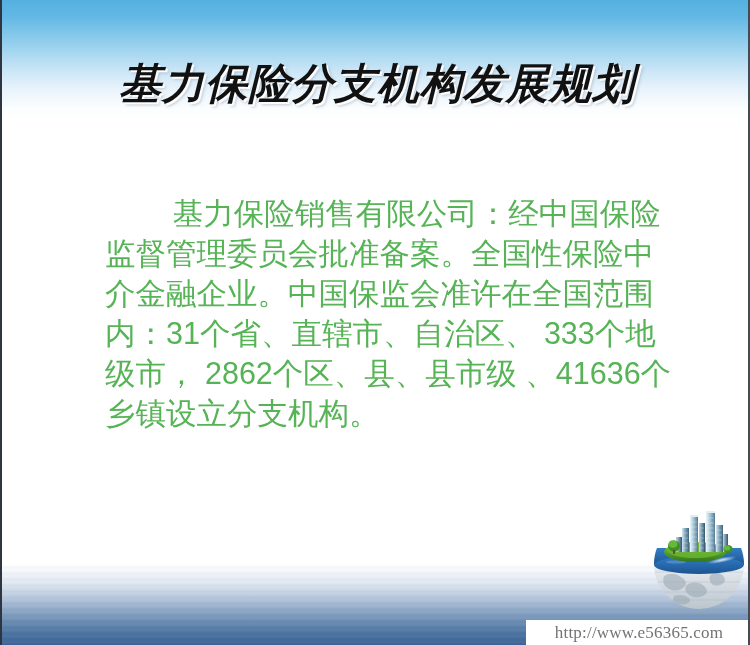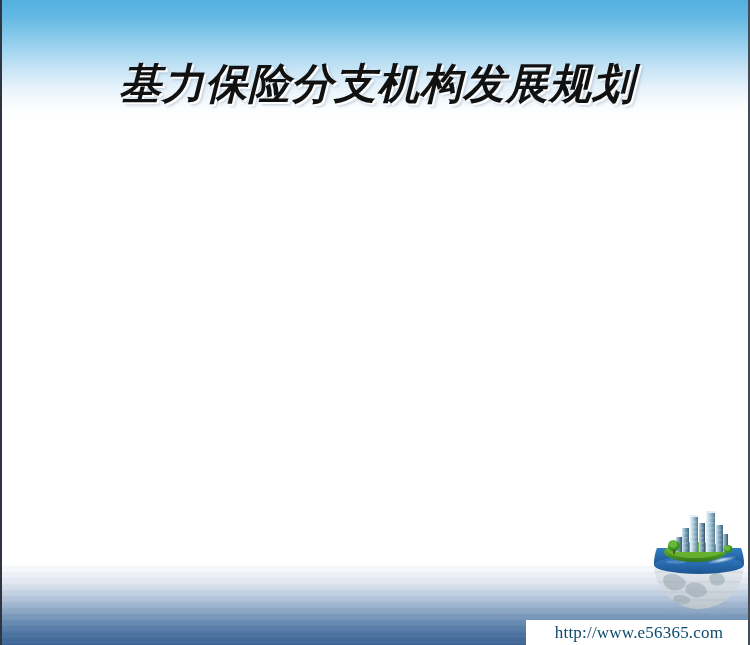--- a/index.html
+++ b/index.html
@@ -118,35 +118,36 @@
     width: 226px;
     height: 25px;
     background: #ffffff;
     display: flex;
     align-items: center;
     justify-content: center;
   }
   #watermark span {
     font-family: "Liberation Serif", "DejaVu Serif", serif;
     font-size: 17px;
-    color: #0c4a6e;
+    color: #737373;
     letter-spacing: 0.2px;
     white-space: nowrap;
   }
 </style>
 </head>
 <body>
 
 <div id="slide">
 
   <div id="sky"></div>
   <div id="water"></div>
 
   <div id="title">基力保险分支机构发展规划</div>
 
+  <div id="body-text">        基力保险销售有限公司：经中国保险监督管理委员会批准备案。全国性保险中介金融企业。中国保监会准许在全国范围内：31个省、直辖市、自治区、 333个地级市， 2862个区、县、县市级 、41636个乡镇设立分支机构。</div>
 
   <div id="logo">
     <svg viewBox="0 0 98 104" width="98" height="104" aria-hidden="true">
       <defs>
         <linearGradient id="domeTop" x1="0" y1="0" x2="0" y2="1">
           <stop offset="0%" stop-color="#2f7fc4"></stop>
           <stop offset="35%" stop-color="#2a6fb4"></stop>
           <stop offset="100%" stop-color="#1d5490"></stop>
         </linearGradient>
         <linearGradient id="domeBottom" x1="0" y1="0" x2="0" y2="1">

